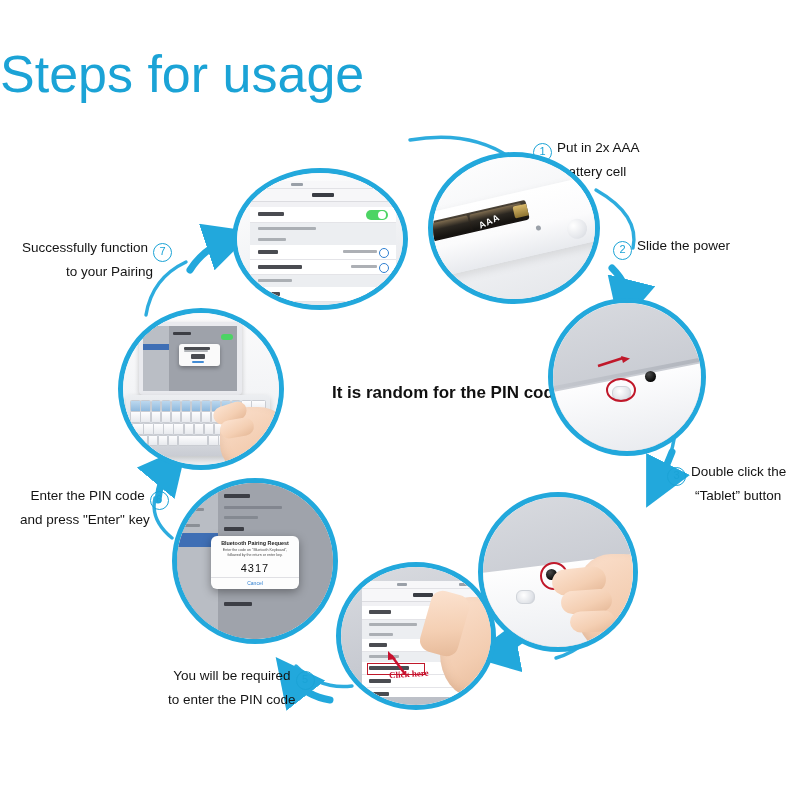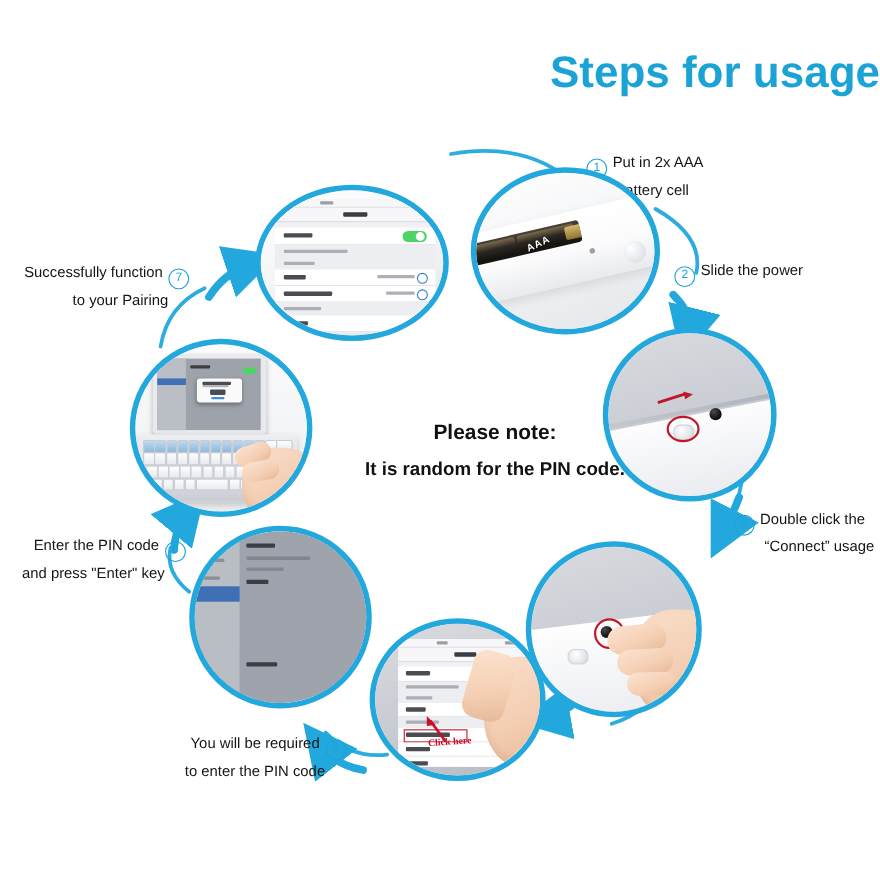--- a/index.html
+++ b/index.html
@@ -27,23 +27,23 @@
     width: 800px;
     height: 800px;
     pointer-events: none;
   }
 
   
   .title {
     position: absolute;
     left: 0; right: 0;
     top: 44px;
-    text-align: right;
-    font-size: 40px;
-    font-weight: bold;
+    text-align: left;
+    font-size: 52px;
+    font-weight: normal;
     letter-spacing: 0px;
     color: #1BA3D6;
     font-family: "Liberation Sans", sans-serif;
   }
 
   
   .step-text {
     position: absolute;
     font-size: 13.5px;
     line-height: 20px;
@@ -358,42 +358,41 @@
 
       <path d="M 330,700 q -24,-4 -38,-22" marker-end="url(#ah)"></path>
 
       <path d="M 158,500 q 2,-22 12,-34" marker-end="url(#ah)"></path>
 
       <path d="M 190,270 q 14,-22 38,-30" marker-end="url(#ah)"></path>
     </g>
   </svg>
 
   <div class="note">
-    <span class="note-title">Please note:</span>
     <span class="note-body">It is random for the PIN code.</span>
   </div>
 
   <div class="step-text" style="left:528px; top:138px;">
     <span class="line">
       <span class="badge">1</span><span>Put in 2x AAA</span>
     </span>
     <span class="line" style="padding-left:33px;">battery cell</span>
   </div>
 
   <div class="step-text" style="left:608px; top:236px;">
     <span class="line">
       <span class="badge">2</span><span>Slide the power</span>
     </span>
   </div>
 
   <div class="step-text" style="left:662px; top:462px;">
     <span class="line">
       <span class="badge">3</span><span>Double click the</span>
     </span>
-    <span class="line" style="padding-left:33px;">“Connect” usage</span>
+    <span class="line" style="padding-left:33px;">“Tablet” button</span>
   </div>
 
 
   <div class="step-text" style="left:168px; top:666px; text-align:right;">
     <span class="line">
       <span>You will be required</span><span class="badge">5</span>
     </span>
     <span class="line" style="padding-right:24px;">to enter the PIN code</span>
   </div>
 
@@ -566,20 +565,26 @@
       </div>
 
       <div style="position:absolute; left:26%; top:0; width:74%; height:100%; background:#9fa3ab;">
         <div class="lbl dark" style="left:6%; top:7%; width:26px; height:4px;"></div>
         <div class="lbl" style="left:6%; top:15%; width:58px; height:3px; opacity:.55;"></div>
         <div class="lbl" style="left:6%; top:21%; width:34px; height:3px; opacity:.5;"></div>
         <div class="lbl dark" style="left:6%; top:28%; width:20px; height:4px;"></div>
         <div class="lbl dark" style="left:6%; top:76%; width:28px; height:4px;"></div>
       </div>
 
+      <div class="dialog" style="left:22%; top:34%; width:56%; height:34%;">
+        <div class="dlg-title">Bluetooth Pairing Request</div>
+        <div class="dlg-body">Enter the code on "Bluetooth Keyboard", followed by the return or enter key.</div>
+        <div class="dlg-pin">4317</div>
+        <div class="dlg-cancel">Cancel</div>
+      </div>
     </div>
   </div>
 
   <div class="photo" style="left:118px; top:308px; width:166px; height:162px;">
     <div class="inner">
       <div class="surf-white" style="background:linear-gradient(180deg,#fbfbfc,#eceef1);"></div>
 
       <div style="position:absolute; left:10%; top:6%; width:66%; height:48%; background:#e9eaee; border-radius:4px; box-shadow:0 2px 5px rgba(0,0,0,.2); overflow:hidden;">
         <div style="position:absolute; left:4%; top:6%; width:92%; height:88%; background:#9ea2aa;">
           <div style="position:absolute; left:0; top:0; width:28%; height:100%; background:#babec5;"></div>

